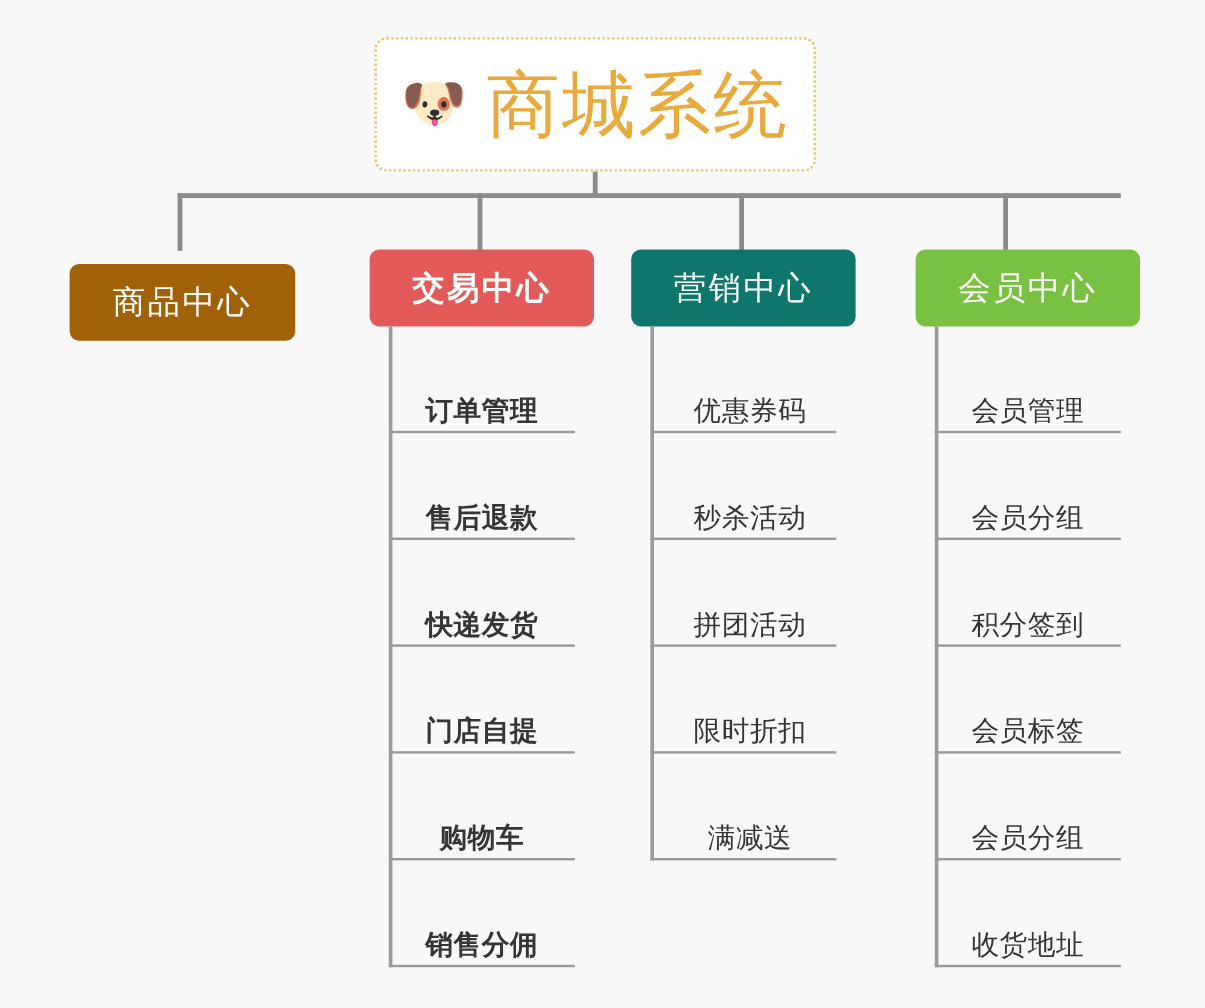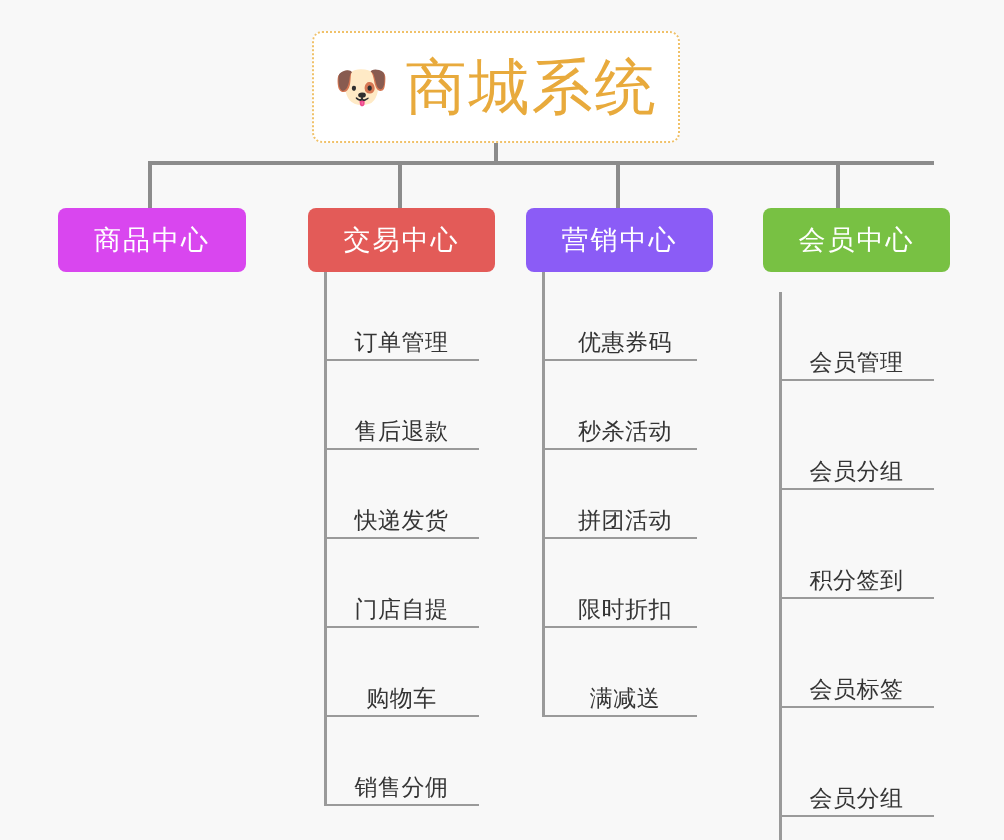--- a/index.html
+++ b/index.html
@@ -77,21 +77,21 @@
   .conn-drop.d2 { left: 398px; }
   .conn-drop.d3 { left: 616px; }
   .conn-drop.d4 { left: 836px; }
 
   
   .branch {
     position: absolute;
     top: 208px;
   }
   .branch.b1 { left: 58px;  width: 188px; }
-  .branch.b2 { left: 308px; width: 187px; }
+  .branch.b2 { left: 308px; width: 187px; font-weight: bold; }
   .branch.b3 { left: 526px; width: 187px; }
   .branch.b4 { left: 763px; width: 187px; }
 
   .category-box {
     width: 100%;
     height: 64px;
     box-sizing: border-box;
     border-radius: 8px;
     display: flex;
     align-items: center;
@@ -122,21 +122,21 @@
     box-sizing: border-box;
     border-bottom: 2px solid #9a9a9a;
     display: flex;
     align-items: flex-end;
     justify-content: center;
     padding-bottom: 4px;
   }
   .branch.b1 .leaf-item { width: 158px; }
   .branch.b2 .leaf-item { width: 155px; }
   .branch.b3 .leaf-item { width: 155px; padding-left: 11px; }
-  .branch.b4 .leaf-item { width: 155px; margin-top: 20px; }
+  .branch.b4 .leaf-item { width: 155px; }
 
   .leaf-label {
     font-size: 23px;
     color: #353535;
     white-space: nowrap;
     letter-spacing: 0.5px;
     line-height: 1.15;
   }
 </style>
 </head>
@@ -150,21 +150,21 @@
   </div>
 
   <div class="conn conn-stem" style="background: rgb(140, 140, 140);"></div>
   <div class="conn conn-bus" style="background: rgb(140, 140, 140);"></div>
   <div class="conn conn-drop d1" style="background: rgb(140, 140, 140);"></div>
   <div class="conn conn-drop d2" style="background: rgb(140, 140, 140);"></div>
   <div class="conn conn-drop d3" style="background: rgb(140, 140, 140);"></div>
   <div class="conn conn-drop d4" style="background: rgb(140, 140, 140);"></div>
 
   <div class="branch b1">
-    <div class="category-box" style="background: #d946ef;">
+    <div class="category-box" style="background: #a16207; margin-top: 12px;">
       <span>商品中心</span>
     </div>
   </div>
 
   <div class="branch b2">
     <div class="category-box" style="background: rgb(227, 91, 88);">
       <span>交易中心</span>
     </div>
     <div class="leaf-list">
       <div class="leaf-spine"></div>
@@ -183,21 +183,21 @@
       <div class="leaf-item">
           <span class="leaf-label">购物车</span>
         </div>
       <div class="leaf-item">
           <span class="leaf-label">销售分佣</span>
         </div>
     </div>
   </div>
 
   <div class="branch b3">
-    <div class="category-box" style="background: #8b5cf6;">
+    <div class="category-box" style="background: #0f766e;">
       <span>营销中心</span>
     </div>
     <div class="leaf-list">
       <div class="leaf-spine"></div>
       <div class="leaf-item">
           <span class="leaf-label">优惠券码</span>
         </div>
       <div class="leaf-item">
           <span class="leaf-label">秒杀活动</span>
         </div>

